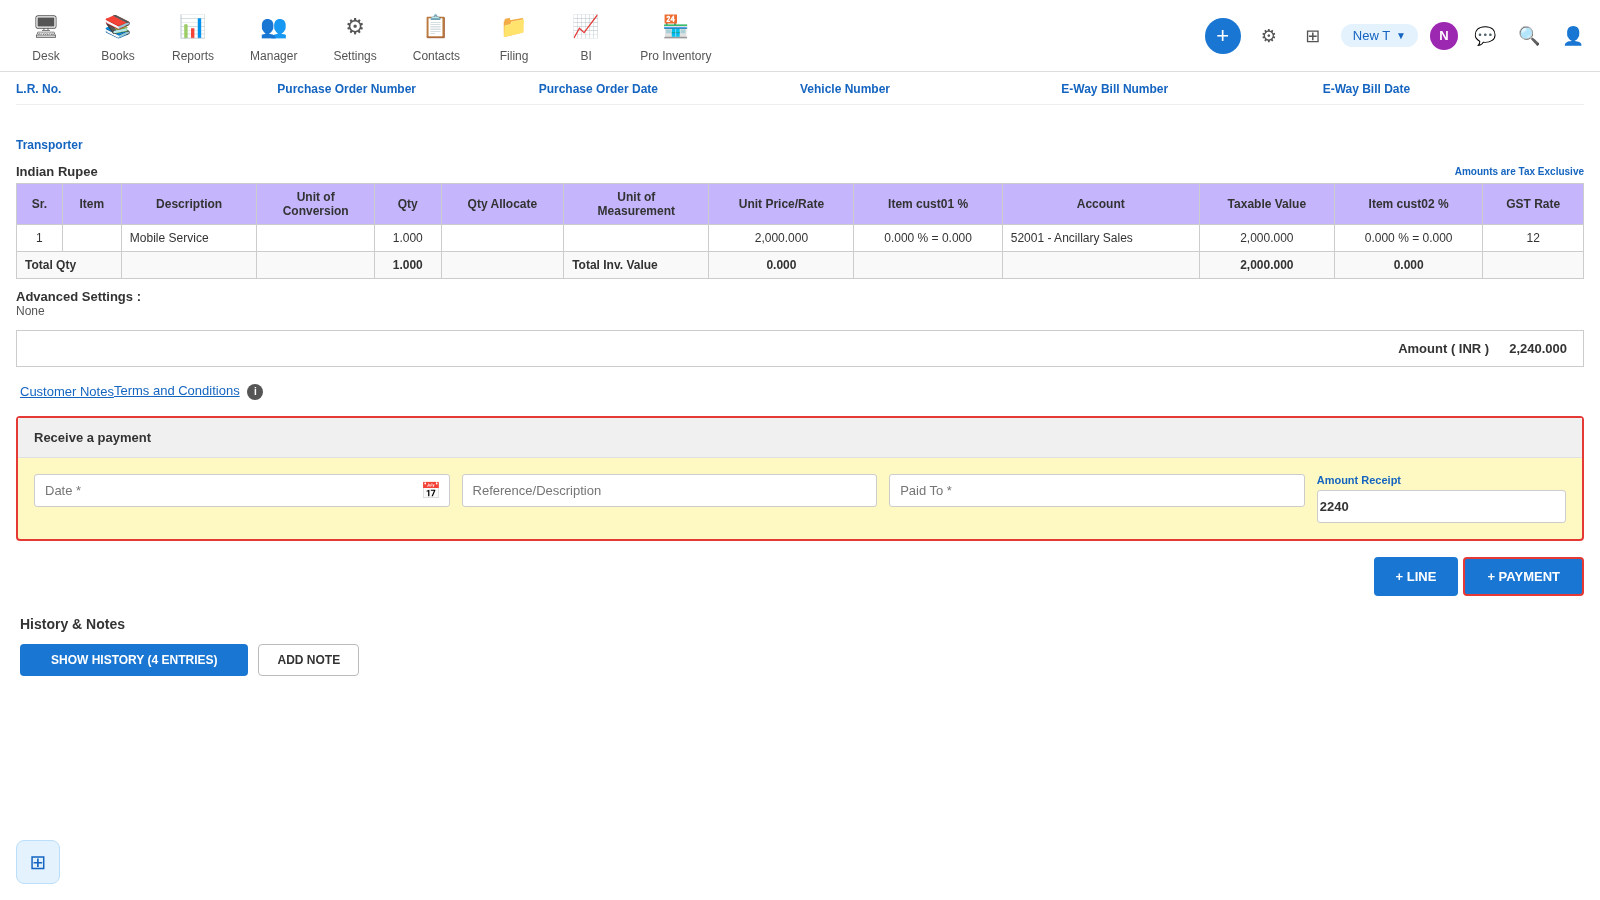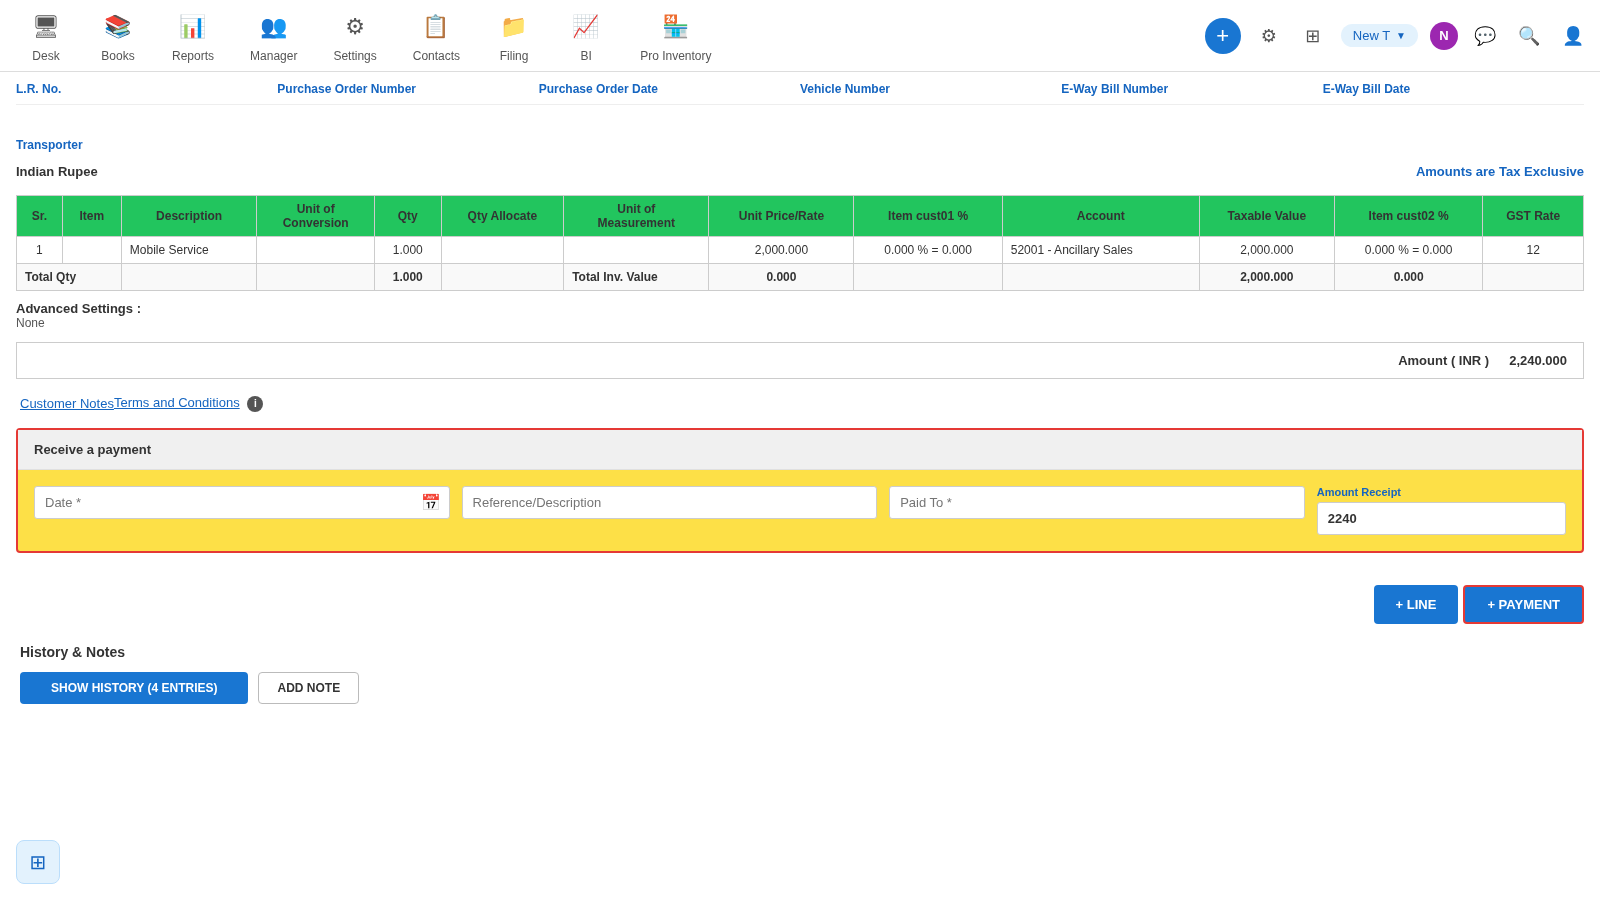--- a/index.html
+++ b/index.html
@@ -103,43 +103,43 @@
       font-size: 12px;
       font-weight: 600;
       cursor: pointer;
     }
 
     
     .currency-row {
       display: flex;
       justify-content: space-between;
       align-items: center;
-      margin-bottom: 16px;
+      margin-bottom: 4px;
     }
     .currency-label {
       font-size: 13px;
       font-weight: 600;
       color: #333;
     }
     .tax-exclusive {
       color: #1565c0;
-      font-size: 13px;
+      font-size: 10px;
       font-weight: 600;
     }
 
     
     .inv-table {
       width: 100%;
       border-collapse: collapse;
       border: 1px solid #ccc;
       margin-bottom: 10px;
       font-size: 12px;
     }
     .inv-table th {
-      background: #22c55e;
+      background: #c4b5fd;
       border: 1px solid #ccc;
       padding: 6px 8px;
       text-align: center;
       font-weight: 600;
       color: #333;
     }
     .inv-table td {
       border: 1px solid #ccc;
       padding: 6px 8px;
       text-align: center;
@@ -211,22 +211,22 @@
       font-weight: bold;
       margin-left: 4px;
       cursor: pointer;
     }
 
     
     .payment-box {
       border: 2px solid #e53935;
       border-radius: 4px;
       padding: 0 0 16px 0;
-      margin-bottom: 32px;
-      background: #fde047;
+      margin-bottom: 16px;
+      background: #fef9c3;
     }
     .payment-box-title {
       font-size: 13px;
       font-weight: 600;
       color: #333;
       padding: 12px 16px;
       background: #f0f0f0;
       border-bottom: 1px solid #e0e0e0;
     }
     .payment-fields {
@@ -256,21 +256,21 @@
     }
     .amount-field-label {
       font-size: 11px;
       color: #1565c0;
       margin-bottom: 4px;
       font-weight: 600;
     }
     .payment-field-amount input {
       border: 1px solid #ccc;
       border-radius: 3px;
-      padding: 8px 10px;
+      padding: 8px 2px;
       font-size: 13px;
       color: #333;
       background: #fff;
       outline: none;
       font-weight: 600;
     }
     .date-input-wrap {
       position: relative;
       display: flex;
       align-items: center;

